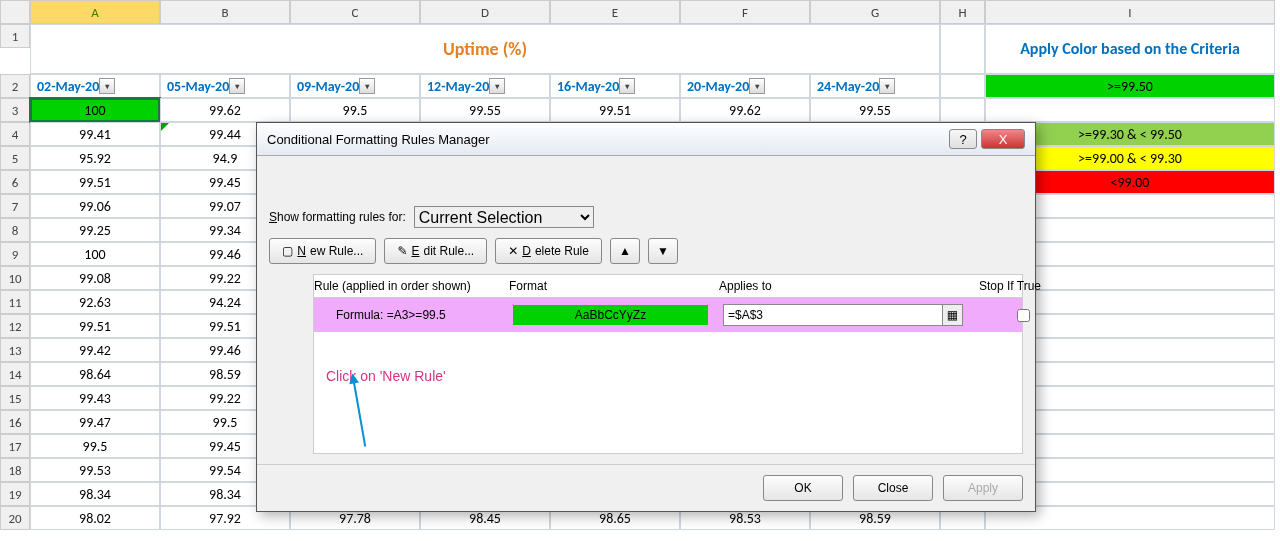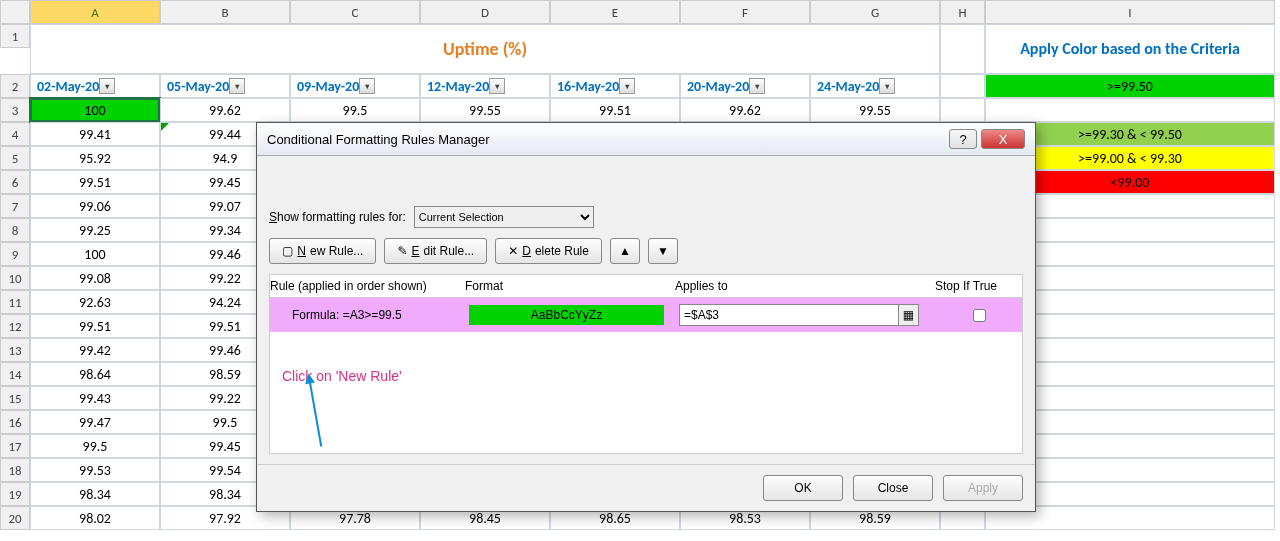--- a/index.html
+++ b/index.html
@@ -123,21 +123,21 @@
 }
 .title-btn.close {
   background: linear-gradient(#e88,#c33);
   color: #fff;
   width: 44px;
 }
 .dialog-body { padding: 10px 12px; }
 .field-row { display: flex; align-items: center; gap: 8px; margin-bottom: 10px; margin-top: 40px; }
 select.combo {
   height: 22px;
-  font-size: 11px;
+  font-size: 16px;
   width: 180px;
   border: 1px solid #888;
 }
 .btn-row { display: flex; gap: 8px; margin-bottom: 10px; }
 .btn {
   height: 26px;
   padding: 0 12px;
   border: 1px solid #888;
   background: linear-gradient(#fdfdfd,#e5e5e5);
   font-size: 12px;
@@ -236,20 +236,21 @@
   width: 0; height: 0;
   border-top: 8px solid #00a000;
   border-right: 8px solid transparent;
 }
 .rules-area {
   border: 1px solid #ccc;
   background: #fff;
   min-height: 180px;
   padding: 0;
   position: relative;
+  margin-left: 44px;
 }
 .underline-letter { text-decoration: underline; }
 </style>
 </head>
 <body>
 
 <div class="spreadsheet" id="sheet">
     <div class="col-header"></div>
     <div class="col-header selected">A</div>
     <div class="col-header">B</div>

